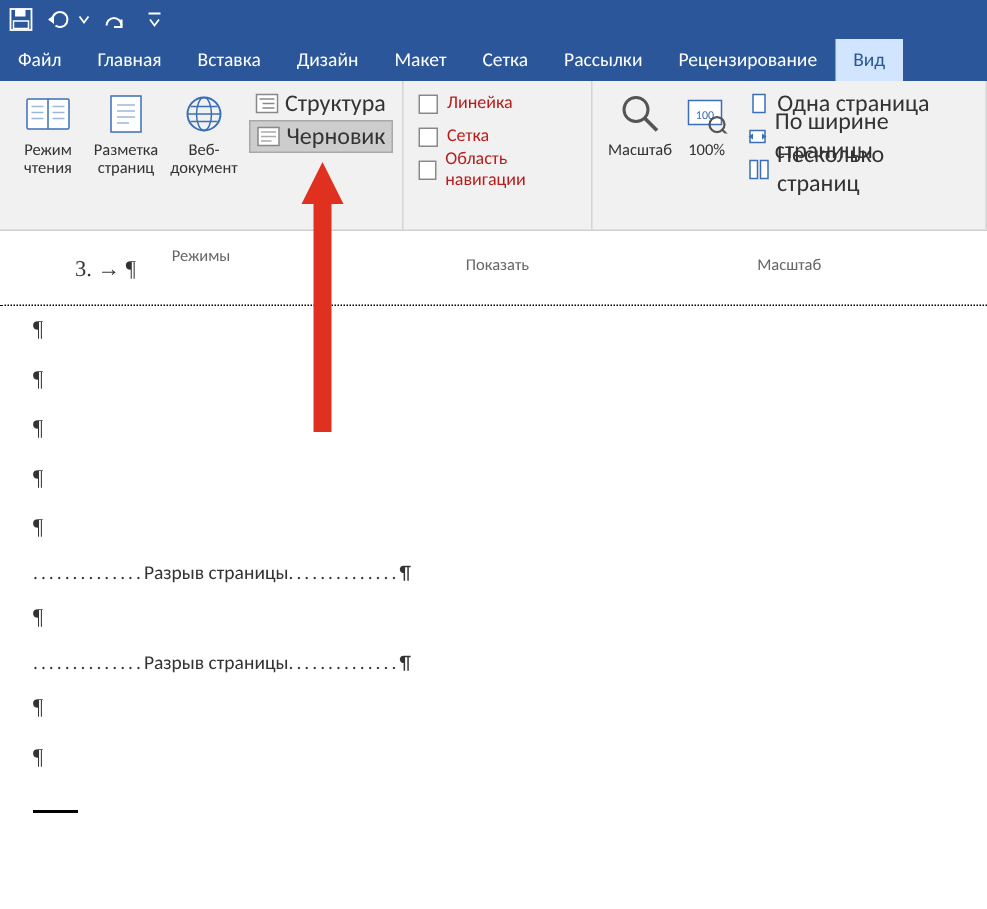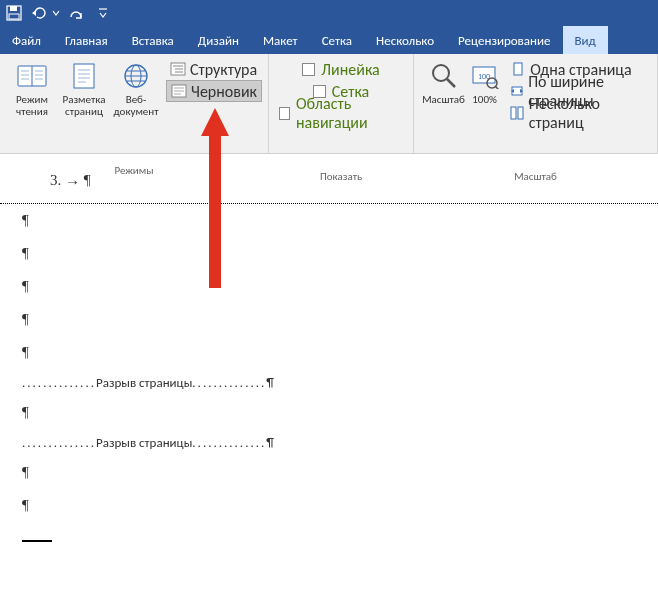--- a/index.html
+++ b/index.html
@@ -23,21 +23,21 @@
   .group-caption { text-align:center; font-size:11px; color:#666; padding-top:2px;margin-top:44px; }
 
   .big-btn { display:flex; flex-direction:column; align-items:center; justify-content:flex-start; width:52px; cursor:pointer; padding-top:2px; }
   .big-btn .icon-box { width:32px; height:32px; display:flex; align-items:center; justify-content:center; margin-bottom:2px;}
   .big-btn .lbl { font-size:11px; color:#333; text-align:center; line-height:12px; white-space:pre-line;}
 
   .small-btn { display:flex; align-items:center; height:22px; padding:0 4px; cursor:pointer; font-size:16px; color:#333; gap:4px; }
   .small-btn.selected { background:#cdcdcd; border:1px solid #a8a8a8; }
   .small-btn .mini-icon { width:16px; height:16px; display:flex; align-items:center; justify-content:center; }
 
-  .check-row { display:flex; align-items:center; height:22px; font-size:16px; color:#4d7c0f; gap:6px; padding:0 4px;justify-content:center;}
+  .check-row { display:flex; align-items:center; height:22px; font-size:12px; color:#b91c1c; gap:6px; padding:0 4px;}
   .check-row .box { width:13px; height:13px; border:1px solid #888; background:#fff; }
 
   
   .doc { position:relative; padding:12px 0 0 0;}
   .line { font-family:"Times New Roman",serif; font-size:15px; color:#333; padding:6px 0 6px 50px; }
   .para-mark { font-family:"Times New Roman",serif; font-size:15px; color:#333; padding:8px 0 8px 22px;}
   .section-sep { border-top:1px dotted #000; margin:8px 0 0 0;}
   .pagebreak { font-family:"Times New Roman",serif; font-size:13px; color:#333; display:flex; align-items:center; padding:6px 0 6px 22px;}
   .pagebreak .dots { letter-spacing:2px; }
   .footer-bar { width:30px; border-top:2px solid #000; margin:18px 0 0 22px;}
@@ -81,21 +81,21 @@
   </div>
 </div>
 
 <div class="menubar">
   <div class="tab">Файл</div>
   <div class="tab">Главная</div>
   <div class="tab">Вставка</div>
   <div class="tab">Дизайн</div>
   <div class="tab">Макет</div>
   <div class="tab">Сетка</div>
-  <div class="tab">Несколько</div>
+  <div class="tab">Рассылки</div>
   <div class="tab">Рецензирование</div>
   <div class="tab active">Вид</div>
 </div>
 
 <div class="ribbon">
 
   <div class="group">
     <div class="group-body">
       <div class="big-btn">
         <div class="icon-box">

